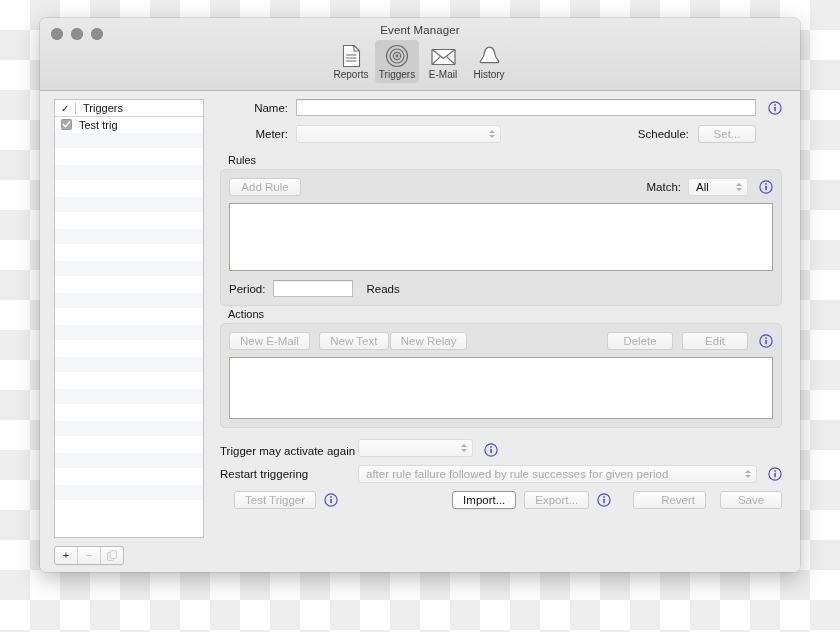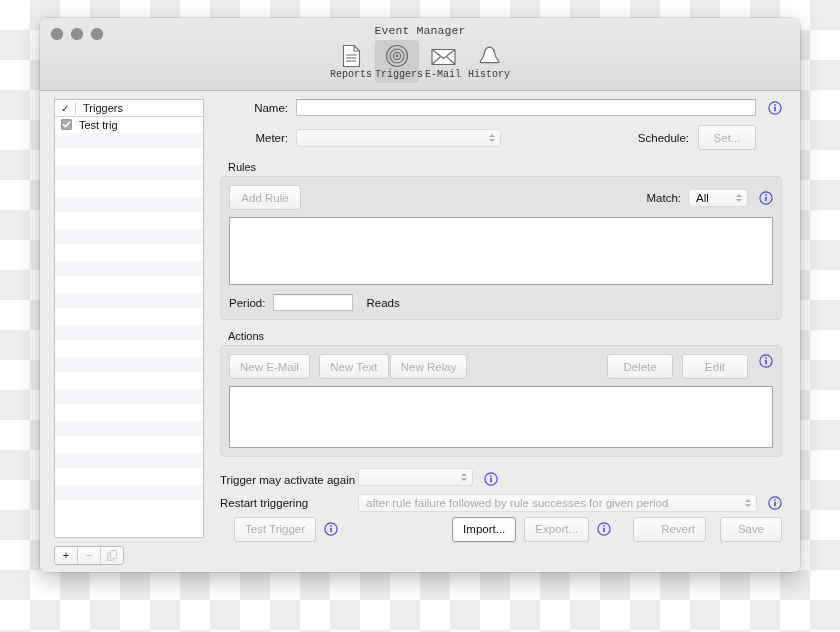--- a/index.html
+++ b/index.html
@@ -41,21 +41,20 @@
     flex-direction: column;
   }
 
   
   #titlebar {
     height: 72px;
     background: linear-gradient(to bottom, #e9e9e9 0%, #dcdcdc 100%);
     border-bottom: 1px solid #b6b6b6;
     position: relative;
     flex: none;
-    font-family: Liberation Mono, monospace;
   }
   .traffic {
     position: absolute;
     top: 10px;
     display: flex;
     gap: 8px;
     left: 11px;
   }
   .light {
     width: 12px; height: 12px;
@@ -250,21 +249,21 @@
     display: block;
     width: 0; height: 0;
     border-left: 3px solid transparent;
     border-right: 3px solid transparent;
   }
   .chev i.up { border-bottom: 3px solid #b0b0b0; }
   .chev i.dn { border-top: 3px solid #b0b0b0; }
   .popup.enabled { color: #111; }
 
   .btn {
-    height: 25px;
+    height: 18px;
     min-width: 56px;
     box-sizing: border-box;
     border: 1px solid #cfcfcf;
     border-radius: 3px;
     background: linear-gradient(to bottom, #fcfcfc, #f1f1f1);
     font-size: 11.5px;
     color: #b0b0b0;
     display: inline-flex;
     align-items: center;
     justify-content: center;
@@ -466,21 +465,21 @@
               <i class="dn"></i>
             </span>
         </div>
         <span class="spacer"></span>
         <span class="lbl" style="margin-right:9px;">Schedule:</span>
         <div class="btn" style="width:58px;min-width:58px;">Set...</div>
         <span style="width:26px;"></span>
       </div>
 
       <div class="group-label">Rules</div>
-      <div class="group-box" style="margin-bottom:8px;">
+      <div class="group-box" style="">
 
         <div style="display:flex;align-items:center;margin-bottom:7px;">
           <div class="btn" style="min-width:72px;">Add Rule</div>
           <span class="spacer"></span>
           <span class="lbl" style="margin-right:7px;">Match:</span>
           <div class="popup enabled" style="width:60px;">
             <span>All</span>
             <span class="chev">
                 <i class="up"></i>
                 <i class="dn"></i>
@@ -500,21 +499,21 @@
         <div style="display:flex;align-items:center;margin-top:9px;">
           <span class="lbl" style="margin-right:8px;">Period:</span>
           <input class="textfield" style="width: 80px; padding: 0px 4px; font-size: 11.5px;" value="">
           <span class="lbl" style="margin-left:13px;">Reads</span>
         </div>
       </div>
 
       <div class="group-label">Actions</div>
       <div class="group-box">
 
-        <div style="display:flex;margin-bottom:7px;">
+        <div style="display:flex;align-items:center;margin-bottom:7px;">
           <div class="btn" style="min-width:74px;">New E-Mail</div>
           <div class="btn" style="min-width:70px;margin-left:9px;">New Text</div>
           <div class="btn" style="min-width:72px;margin-left:1px;">New Relay</div>
           <span class="spacer"></span>
           <div class="btn" style="min-width:66px;margin-left:12px;">Delete</div>
           <div class="btn" style="min-width:66px;margin-left:9px;">Edit</div>
           <span class="info" style="margin-left:11px;">
             <svg width="14" height="14" viewBox="0 0 14 14">
               <circle cx="7" cy="7" r="6.1" fill="none" stroke="#4a45e0" stroke-width="1.15"></circle>
               <circle cx="7" cy="3.9" r="0.85" fill="#4a45e0"></circle>

